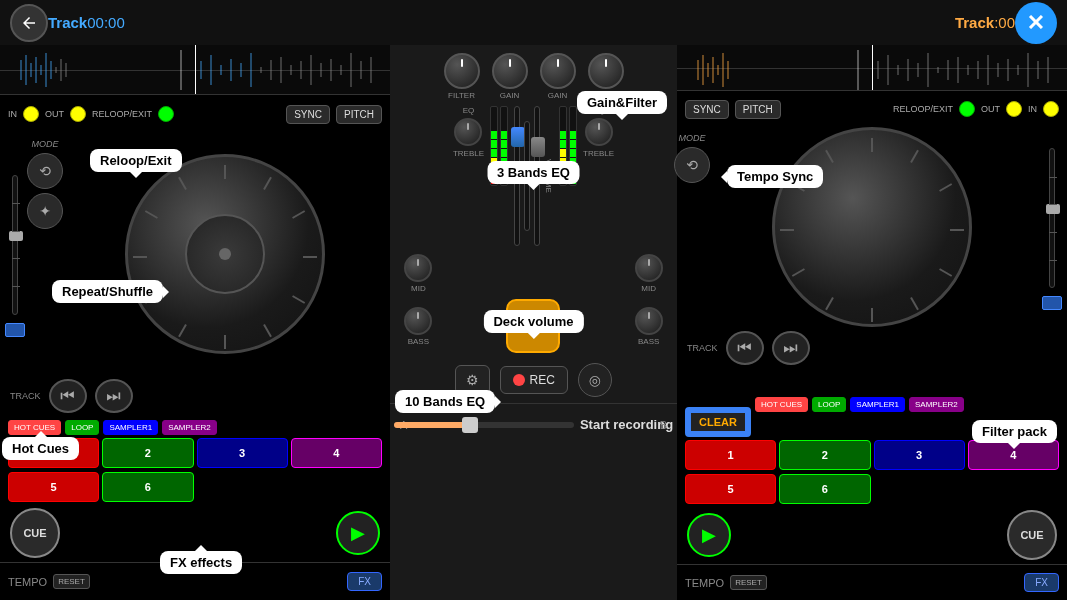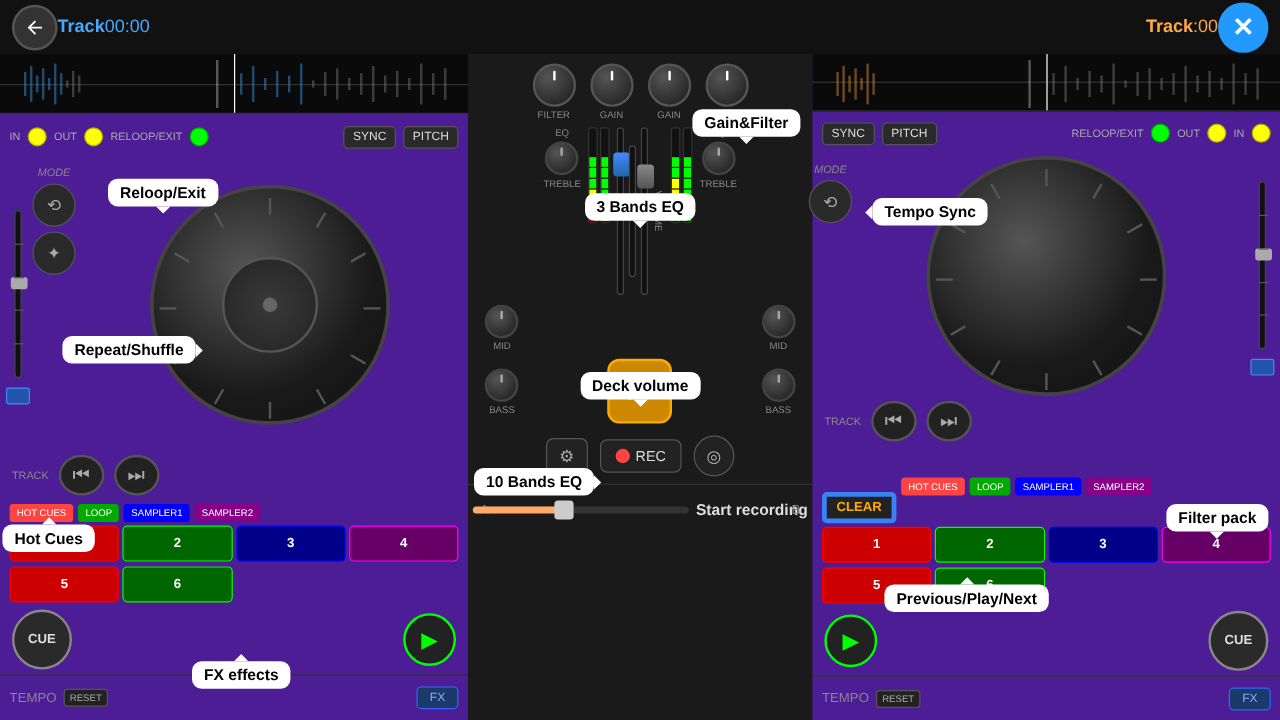--- a/index.html
+++ b/index.html
@@ -53,21 +53,21 @@
     .main {
       display: flex;
       width: 100%;
       height: 555px;
     }
 
     
     .deck {
       width: 390px;
       height: 555px;
-      background: #4c1d95;
+      background: #000000;
       display: flex;
       flex-direction: column;
       position: relative;
     }
 
     
     .waveform {
       height: 50px;
       background: #0a0a0a;
       position: relative;
@@ -569,21 +569,21 @@
       background: #aaa;
       border-radius: 1px;
       top: 3px;
       left: 50%;
       transform: translateX(-50%);
     }
 
     
     .clear-btn {
       background: #222;
-      border: 4px solid #3b82f6;
+      border: 6px solid #3b82f6;
       color: #fa0;
       font-size: 11px;
       font-weight: bold;
       padding: 3px 8px;
       border-radius: 4px;
       cursor: pointer;
       margin-top: 36px;
     }
   </style>
 </head>
@@ -1032,16 +1032,15 @@
 
     <div class="bottom-row">
       <span class="tempo-label">TEMPO</span>
       <div class="reset-btn">RESET</div>
       <div style="flex:1;"></div>
       <div class="fx-btn">FX</div>
     </div>
 
     <div class="tooltip-box tip-down" style="position:absolute;top:375px;right:10px;">Filter pack</div>
     <div class="tooltip-box tip-left" style="position:absolute;top:120px;left:50px;">Tempo Sync</div>
-    <div class="tooltip-box tip-up" style="position:absolute;bottom:90px;left:60px;">Previous/Play/Next</div>
   </div>
 
 </div>
 
 </body></html>

